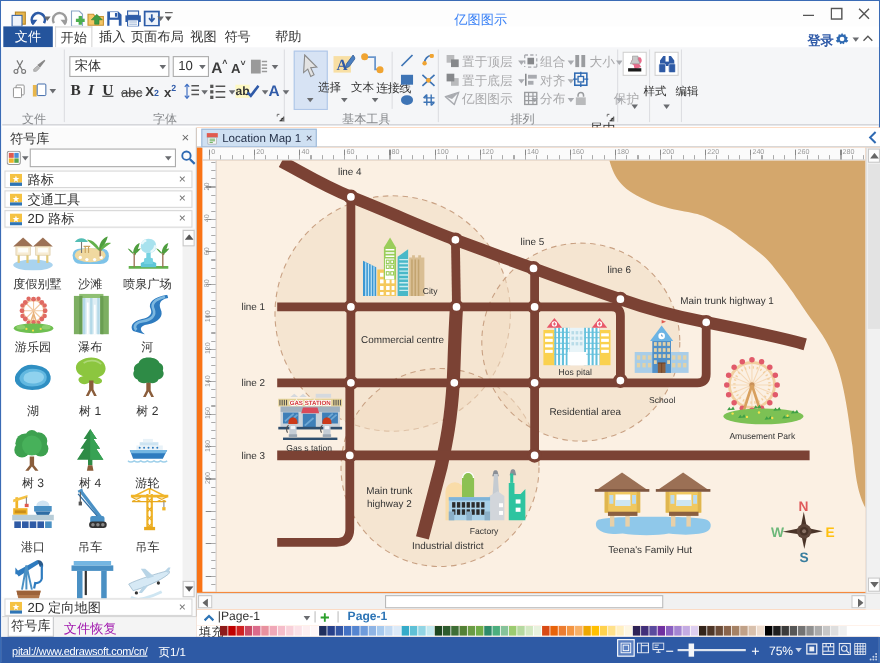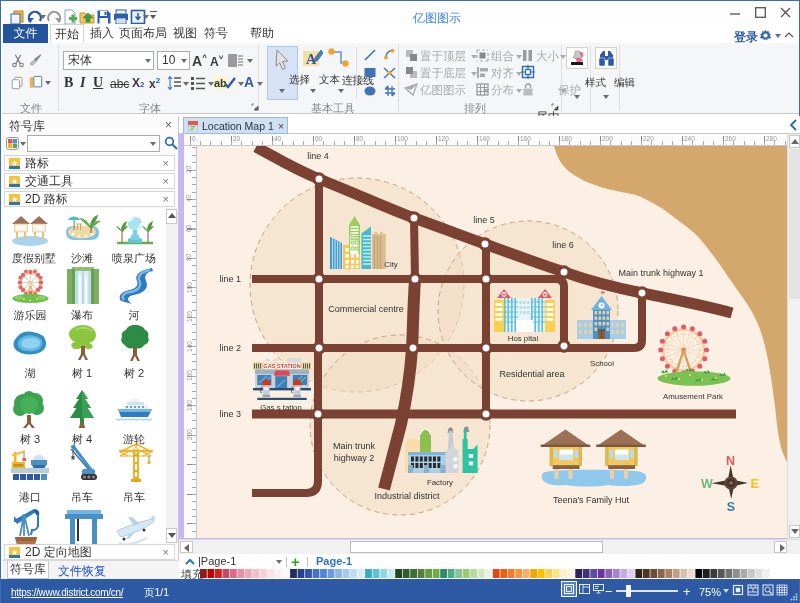--- a/index.html
+++ b/index.html
@@ -25,21 +25,21 @@
 .rbtn-lbl{position:absolute;font-size:12px;color:#333;text-align:left;margin-left:20px;}
 .gtxt{position:absolute;font-size:11.5px;color:#a9a9ab;}
 .dtxt{position:absolute;font-size:12px;color:#333;}
 
 #lpanel{left:1px;top:115px;width:177px;height:463px;background:#fbfbfb;border-right:1px solid #c6c8ca;}
 .secbar{position:absolute;left:2px;width:171px;height:16px;background:#fff;border:1px solid #d7d7d7;font-size:12px;color:#333;line-height:15px;}
 .secico{position:absolute;left:4px;top:2px;width:11px;height:11px;}
 .secx{position:absolute;right:5px;top:0px;color:#777;font-size:11px;}
 .cell-lbl{position:absolute;font-size:11px;color:#333;width:52px;text-align:center;}
 
-#cv{left:178px;top:115px;width:621px;height:463px;background:#c4b5fd;}
+#cv{left:178px;top:115px;width:621px;height:463px;background:#f97316;}
 #doctab{position:absolute;left:4px;top:1px;width:105px;height:17px;background:#cfe0f2;border:1px solid #9db8d8;font-size:10.5px;color:#26324a;}
 #hruler{position:absolute;left:5px;top:18px;width:603px;height:12px;background:#fbfbfb;border-bottom:1px solid #c8c8c8;
   background-image:repeating-linear-gradient(90deg,#aaa 0 1px,transparent 1px 10.25px),repeating-linear-gradient(90deg,#888 0 1px,transparent 1px 41px);
   background-size:603px 4px,603px 9px;background-position:6px bottom,6px bottom;background-repeat:no-repeat;}
 #vruler{position:absolute;left:5px;top:30px;width:13px;height:392px;background:#fbfbfb;border-right:1px solid #c8c8c8;
   background-image:repeating-linear-gradient(180deg,#aaa 0 1px,transparent 1px 7.375px),repeating-linear-gradient(180deg,#888 0 1px,transparent 1px 29.5px);
   background-size:4px 392px,9px 392px;background-position:right -6px,right -6px;background-repeat:no-repeat;}
 .rnum{position:absolute;font-size:6.5px;color:#999;}
 #draw{position:absolute;left:18px;top:30px;width:590px;height:392px;background:#fbf0e3;}
 
@@ -580,21 +580,21 @@
     <div class="cell-lbl" style="left:54px;top:374px;">吊车</div>
     <div class="cell-lbl" style="left:106px;top:374px;">吊车</div>
     </div>
     <div class="secbar" style="top:428px;"><svg class="secico" viewBox="0 0 11 11">
           <rect width="11" height="8" fill="#f5c242"></rect>
           <rect y="8" width="11" height="3" fill="#2e75b6"></rect>
           <text x="5.5" y="7.5" font-size="8" fill="#fff" text-anchor="middle">★</text>
         </svg><span style="margin-left:20px;">2D 定向地图</span><span class="secx">×</span></div>
     <div style="position:absolute;left:0;top:444px;width:177px;height:19px;background:#f4f4f4;border-top:1px solid #d7d7d7;">
       <div style="position:absolute;left:5px;top:0px;width:42px;height:18px;background:#fff;border:1px solid #c6c8ca;border-top:none;font-size:12px;color:#333;text-align:center;line-height:17px;">符号库</div>
-      <div style="position:absolute;left:56px;top:2px;font-size:12px;color:#1d4ed8;text-align:center;">文件恢复</div>
+      <div style="position:absolute;left:56px;top:2px;font-size:12px;color:#a21caf;text-align:center;">文件恢复</div>
     </div>
   </div>
   <div class="ab" id="cv">
     <div style="position:absolute;left:0;top:0;width:621px;height:18px;background:#fff;border-bottom:1px solid #c8c8c8;"></div>
     <div id="doctab">
       <svg style="position:absolute;left:3px;top:2px;" width="12" height="12" viewBox="0 0 12 12">
           <rect x="1" y="1" width="10" height="4" fill="#e05a4e"></rect>
           <rect x="2" y="5" width="8" height="6" fill="#f5f5f5" stroke="#999" stroke-width=".5"></rect>
           <path d="M3.5 6.5 h5 M3.5 8 h5 M3.5 9.5 h3" stroke="#57a64a" stroke-width=".8"></path>
         </svg>
@@ -1108,21 +1108,21 @@
           <rect x="533.0" y="0" width="6.8" height="9" fill="#8F8F8F"></rect>
           <rect x="540.5" y="0" width="6.8" height="9" fill="#ABABAB"></rect>
           <rect x="548.0" y="0" width="6.8" height="9" fill="#C7C7C7"></rect>
           <rect x="555.5" y="0" width="6.8" height="9" fill="#DEDEDE"></rect>
           <rect x="563.0" y="0" width="6.8" height="9" fill="#EFEFEF"></rect>
           <rect x="570.5" y="0" width="6.8" height="9" fill="#FFFFFF"></rect>
         </svg>
     </div>
   </div>
   <div class="ab" id="statusbar">
-    <span style="position:absolute;left:10px;top:8px;text-decoration:underline;font-size:10px;letter-spacing:-0.3px;">https://www.district.com/cn/</span>
+    <span style="position:absolute;left:10px;top:8px;text-decoration:underline;font-size:10px;letter-spacing:-0.3px;">pital://www.edrawsoft.com/cn/</span>
     <span style="position:absolute;left:143px;top:7px;font-size:10.5px;">页1/1</span>
     <div style="position:absolute;left:560px;top:2px;width:16px;height:16px;background:#5a7fc0;border:1px solid #fff;"></div>
     <svg style="position:absolute;left:563px;top:5px;" width="10" height="10" viewBox="0 0 10 10">
         <rect x="0.5" y="0.5" width="9" height="9" fill="none" stroke="#fff"></rect>
         <rect x="2.5" y="2.5" width="5" height="5" fill="none" stroke="#fff" stroke-width=".8"></rect>
       </svg>
     <svg style="position:absolute;left:578px;top:5px;" width="11" height="10" viewBox="0 0 11 10">
         <rect x="0.5" y="0.5" width="10" height="9" fill="none" stroke="#e8ecf4"></rect>
         <path d="M4 0.5 V9.5 M4 3 H10" stroke="#e8ecf4" stroke-width=".9"></path>
       </svg>

